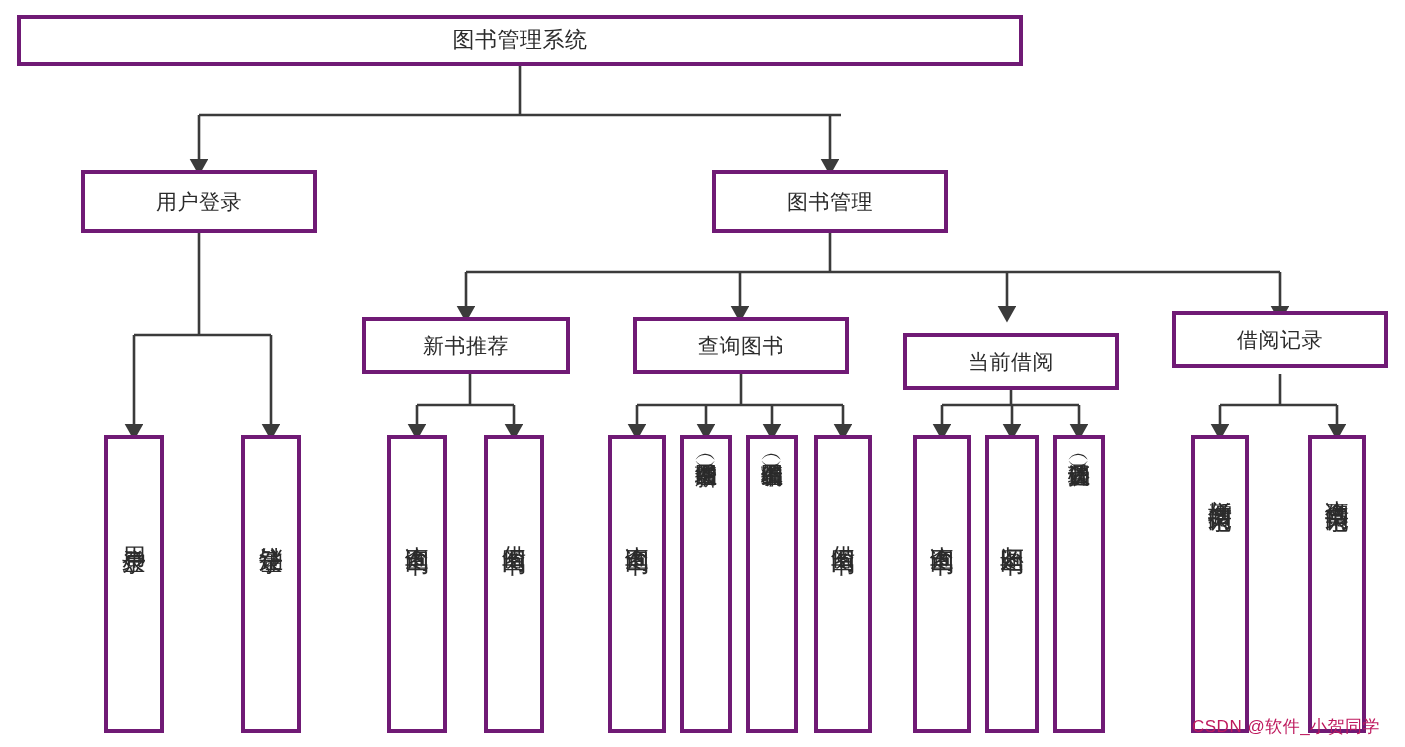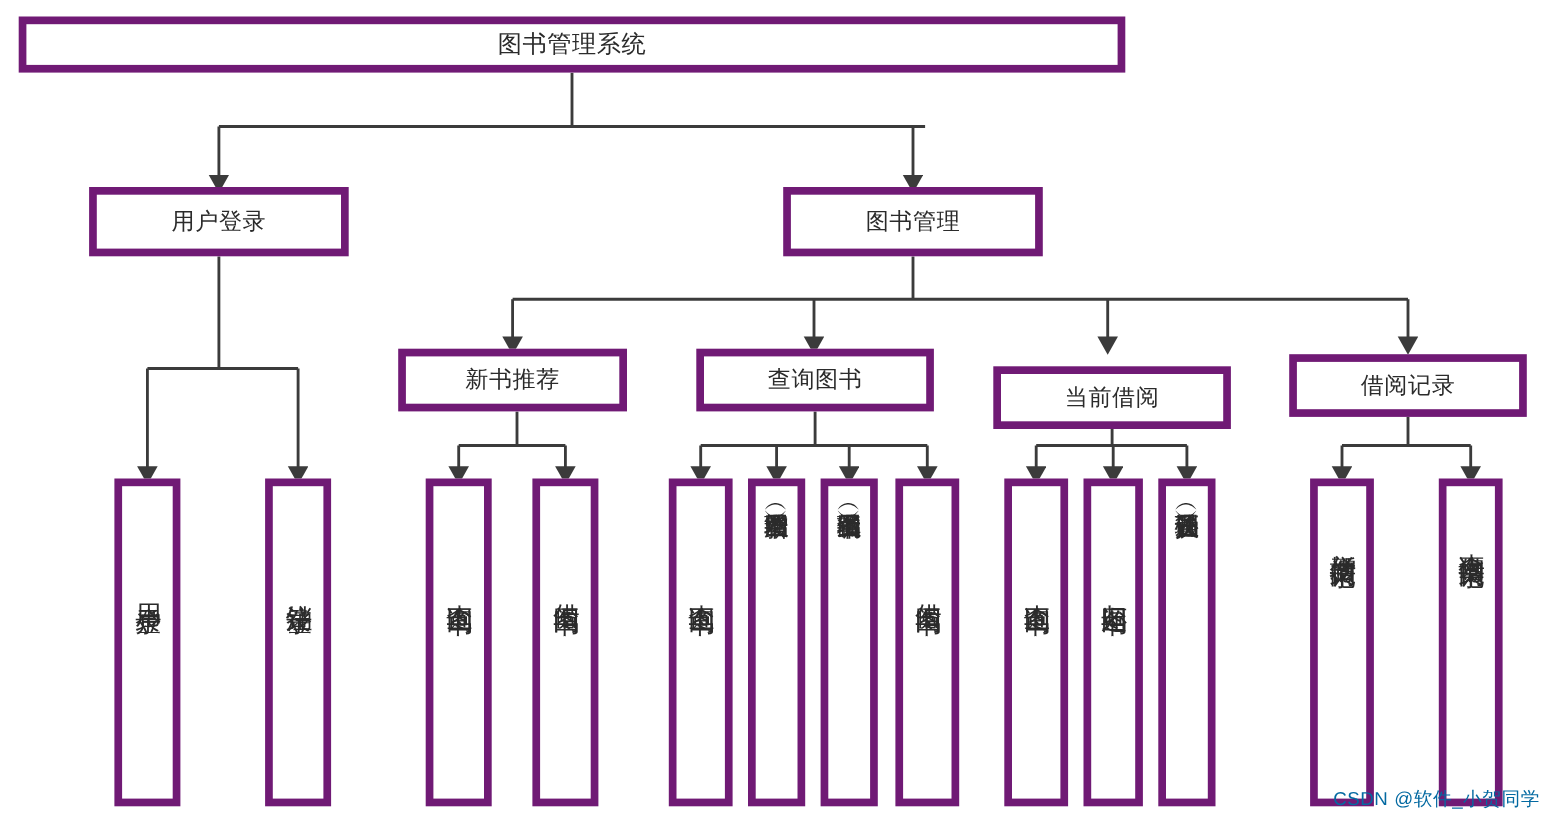--- a/index.html
+++ b/index.html
@@ -23,21 +23,21 @@
     left: 0;
     top: 0;
     width: 1405px;
     height: 747px;
     pointer-events: none;
   }
   .node {
     position: absolute;
     box-sizing: border-box;
     background: #ffffff;
-    border: 7px solid #701a75;
+    border: 4px solid #701a75;
     display: flex;
     align-items: center;
     justify-content: center;
     color: #2b2b2b;
   }
   .node .lbl {
     display: block;
     text-align: center;
     line-height: 1.22;
     letter-spacing: 0.5px;
@@ -63,24 +63,23 @@
     letter-spacing: 2px;
     white-space: nowrap;
   }
   .node.vert.tight .lbl {
     font-size: 22px;
     letter-spacing: 0px;
   }
   .watermark {
     position: absolute;
     font-size: 17px;
-    color: #0369a1;
+    color: #be185d;
     white-space: nowrap;
     letter-spacing: 0.5px;
-    margin-left: 20px;
   }
 </style>
 </head>
 <body>
 
 <div id="canvas">
 
   <svg id="edges" viewBox="0 0 1405 747" xmlns="http://www.w3.org/2000/svg">
     <defs>
       <marker id="arrow" markerWidth="9" markerHeight="9" refX="1.2" refY="3.6" orient="auto" markerUnits="strokeWidth">
@@ -144,21 +143,21 @@
 
   <div class="node horiz" style="left:362px; top:317px; width:208px; height:57px;">
     <span class="lbl">新书推荐</span>
   </div>
   <div class="node horiz" style="left:633px; top:317px; width:216px; height:57px;">
     <span class="lbl">查询图书</span>
   </div>
   <div class="node horiz" style="left:903px; top:317px; width:216px; height:57px;margin-top:16px;">
     <span class="lbl">当前借阅</span>
   </div>
-  <div class="node horiz" style="left:1172px; top:322px; width:216px; height:57px;align-items:center;">
+  <div class="node horiz" style="left:1172px; top:311px; width:216px; height:57px;align-items:center;">
     <span class="lbl">借阅记录</span>
   </div>
 
   <div class="node vert" style="left:104px; top:435px; width:60px; height:298px; padding-top:88px;">
     <span class="lbl">用户登录</span>
   </div>
   <div class="node vert" style="left:241px; top:435px; width:60px; height:298px; padding-top:88px;">
     <span class="lbl">注销登录</span>
   </div>
 

